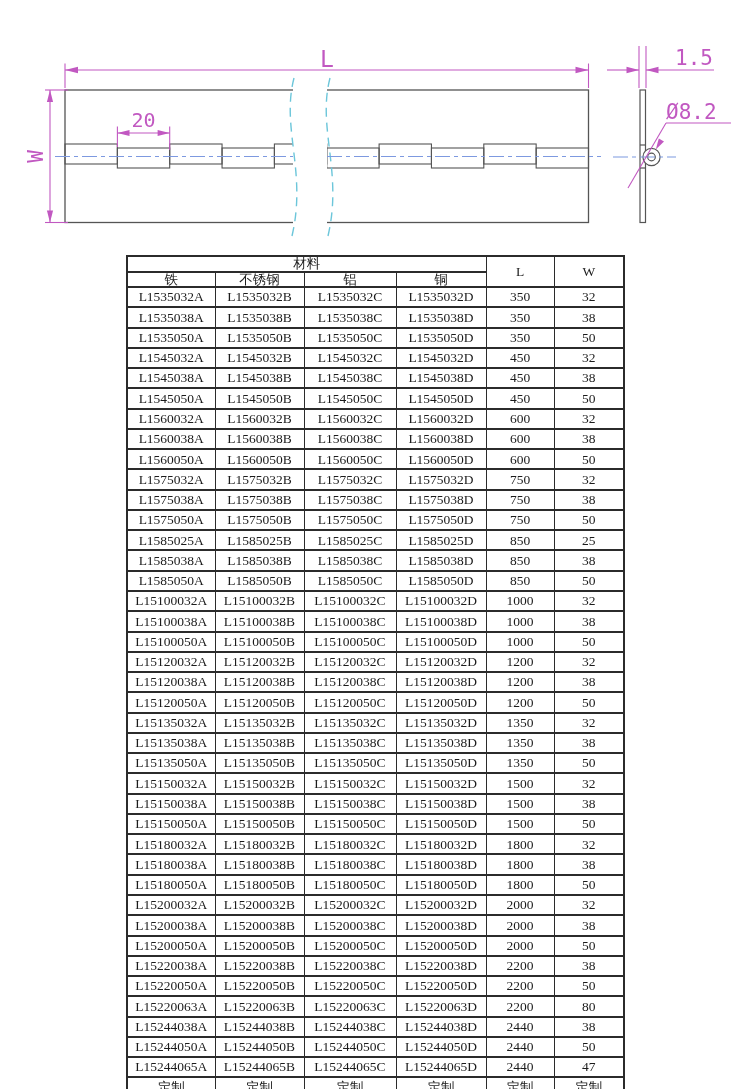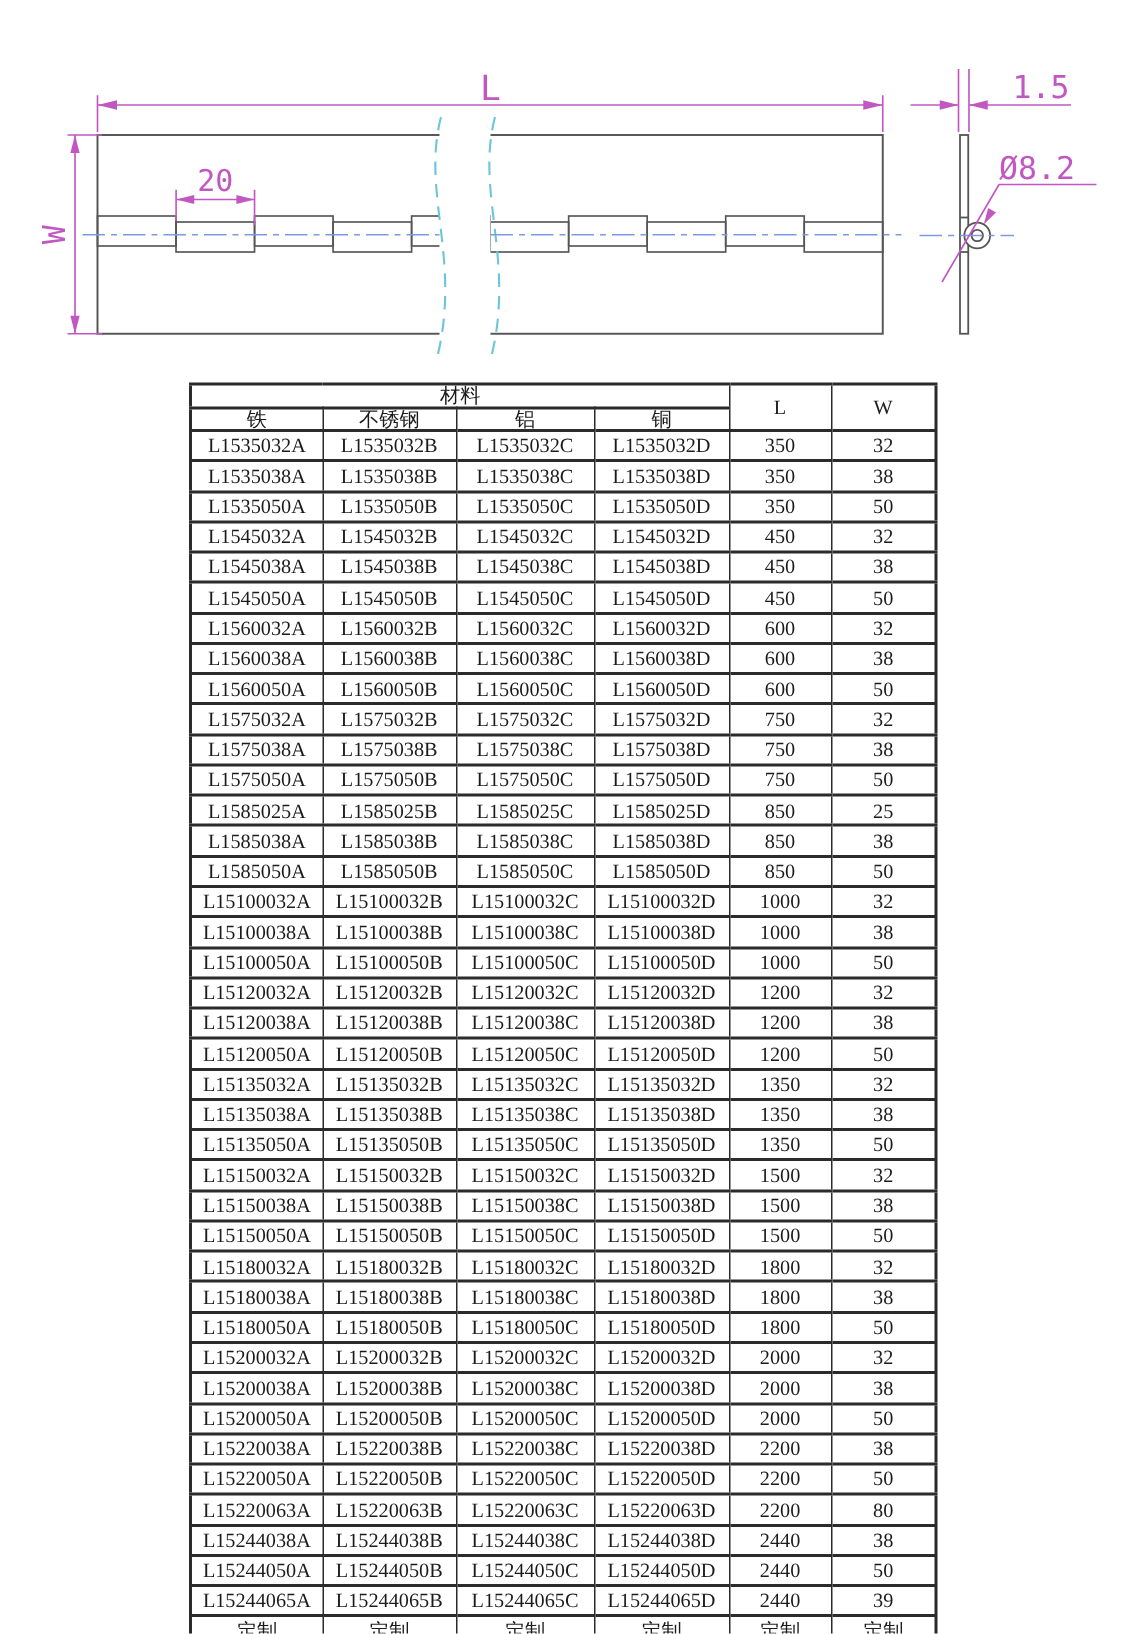--- a/index.html
+++ b/index.html
@@ -435,21 +435,21 @@
         <td>L15244050D</td>
         <td>2440</td>
         <td>50</td>
       </tr>
       <tr>
         <td>L15244065A</td>
         <td>L15244065B</td>
         <td>L15244065C</td>
         <td>L15244065D</td>
         <td>2440</td>
-        <td>39</td>
+        <td>47</td>
       </tr>
       <tr>
         <td>定制</td>
         <td>定制</td>
         <td>定制</td>
         <td>定制</td>
         <td>定制</td>
         <td>定制</td>
       </tr>
     </tbody>

